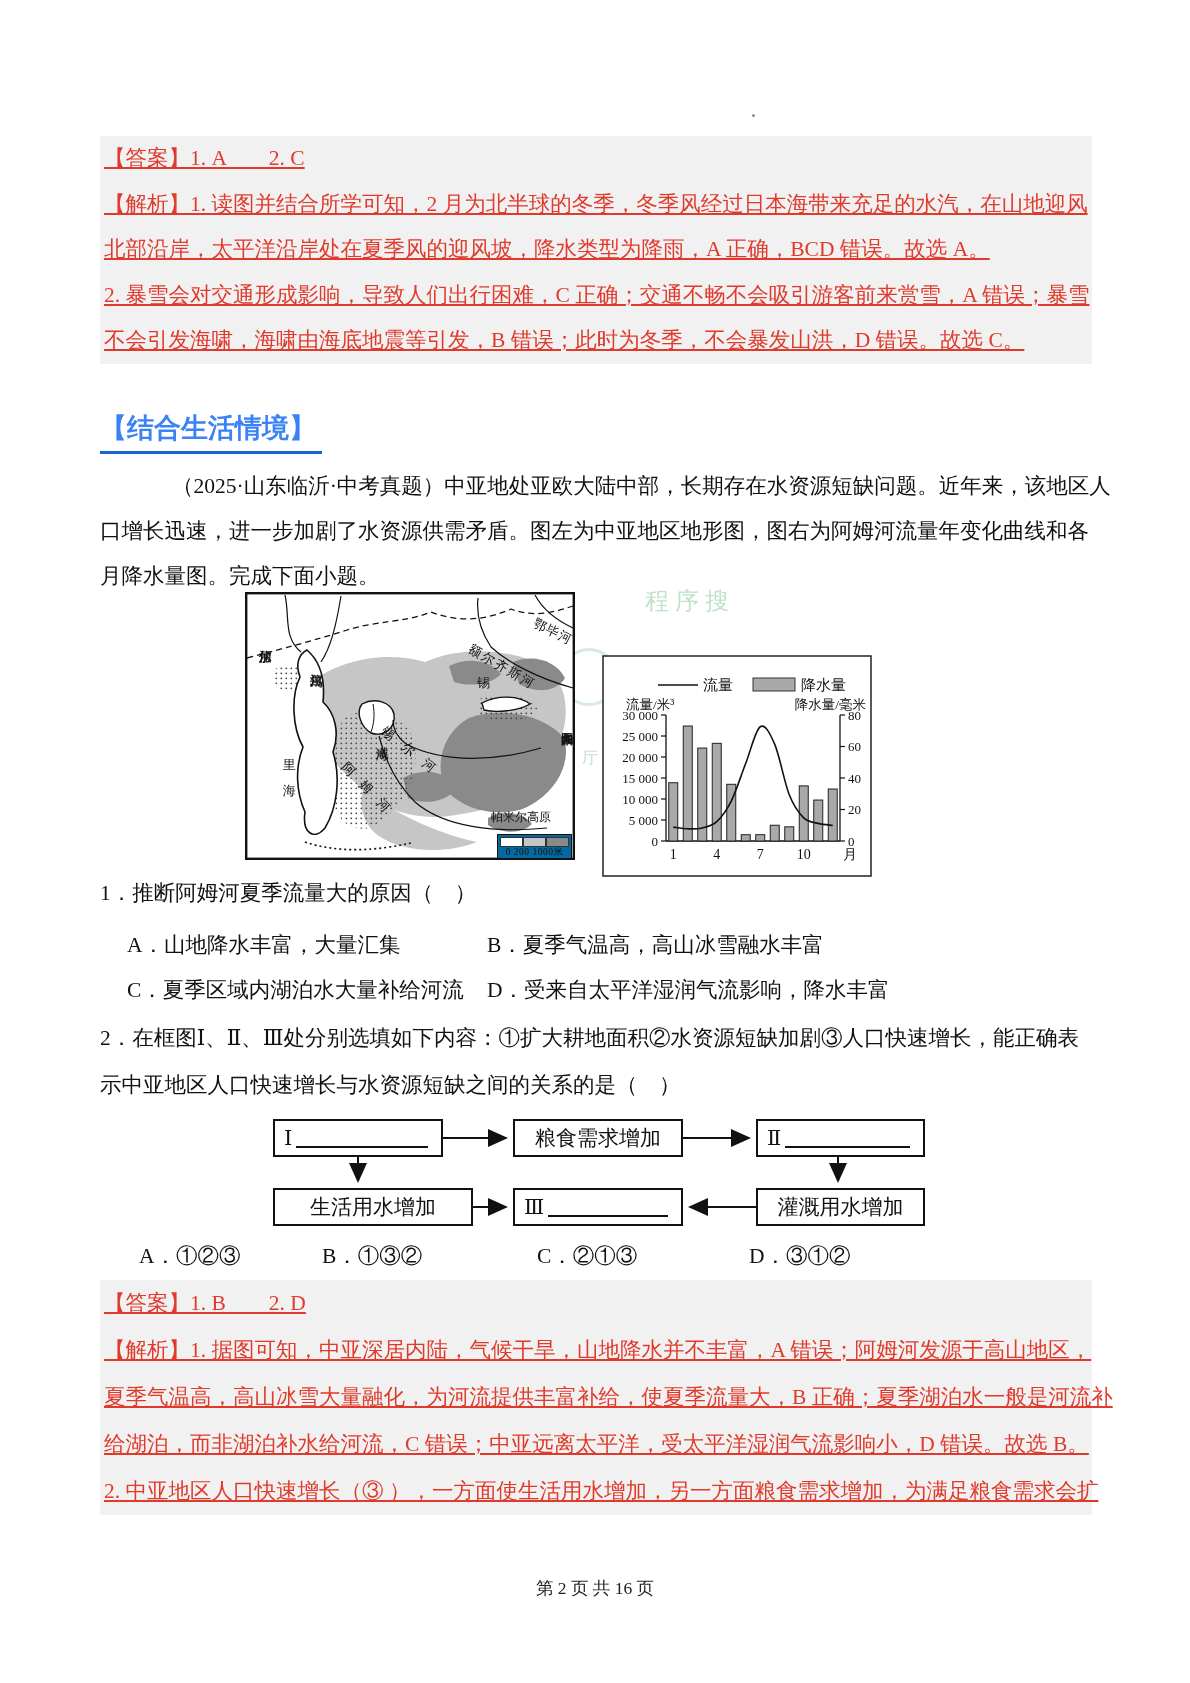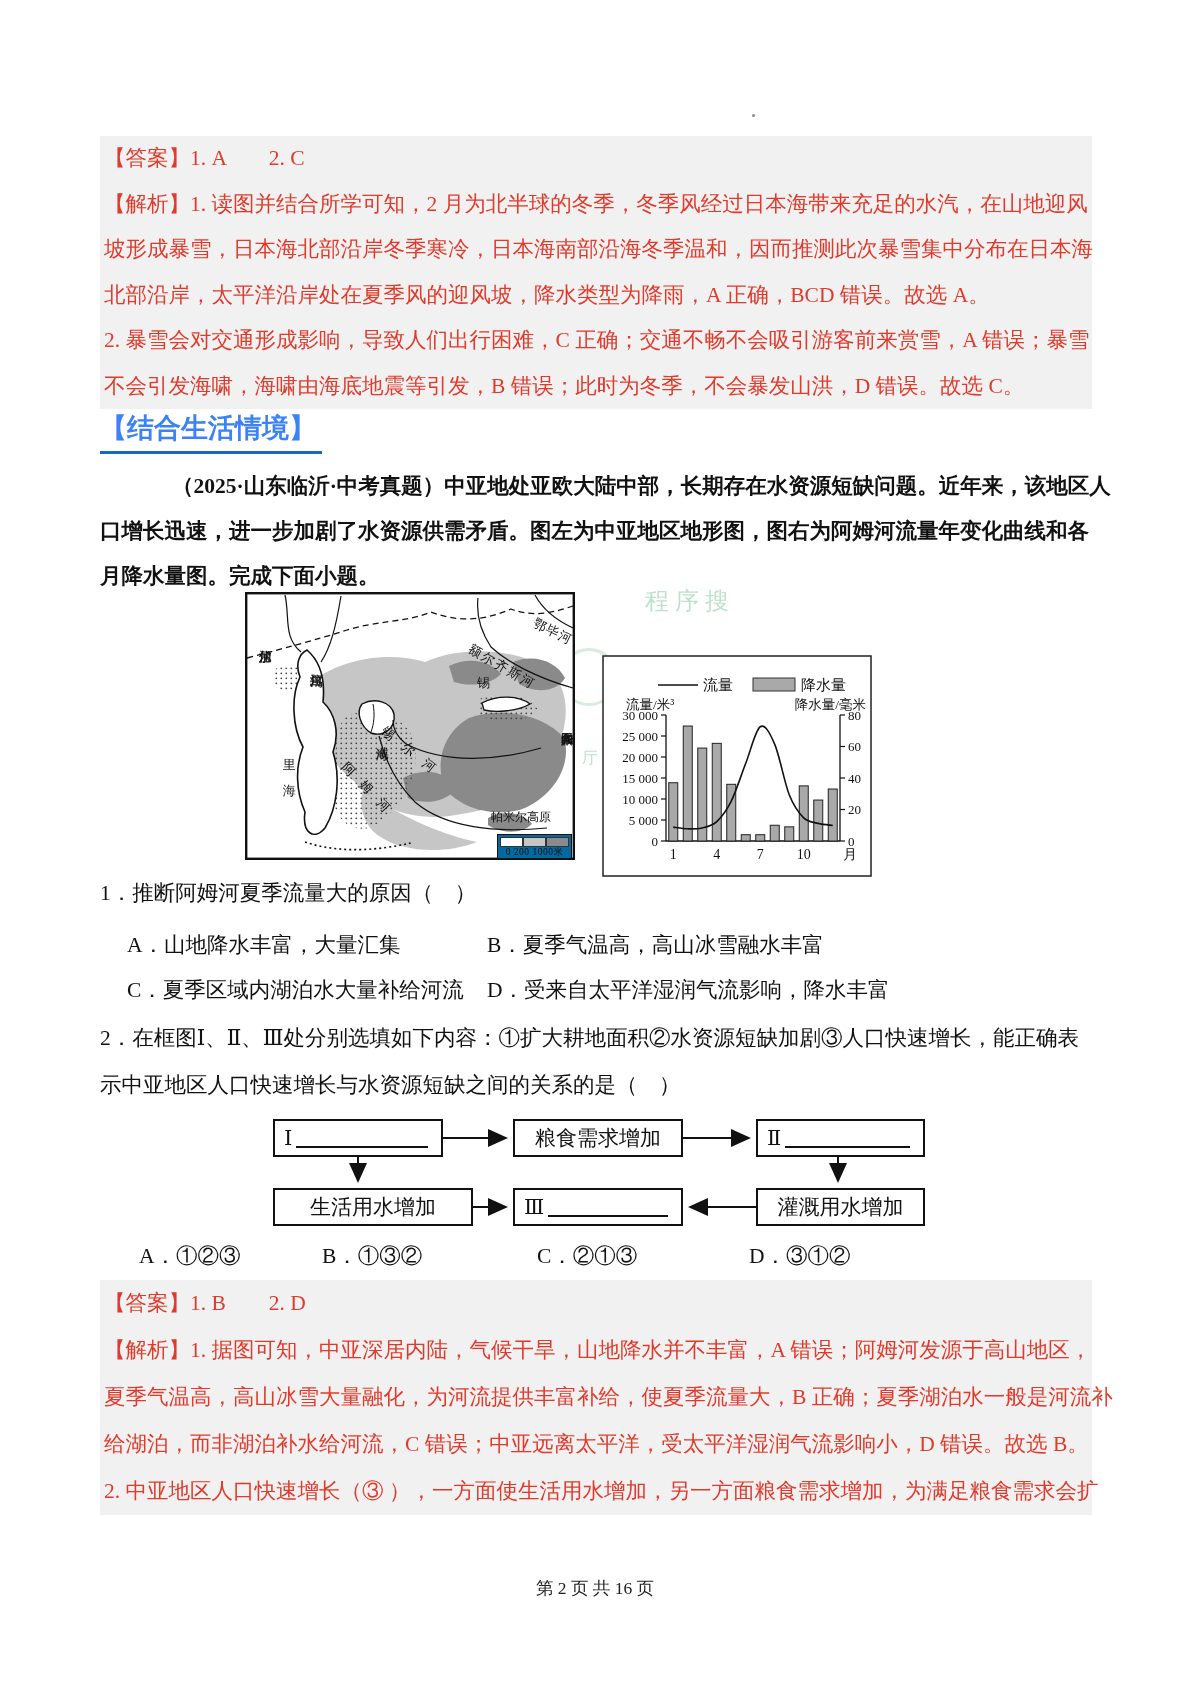--- a/index.html
+++ b/index.html
@@ -5,27 +5,27 @@
   html,body{margin:0;padding:0;}
   body{
     width:1190px;height:1683px;background:#ffffff;position:relative;
     font-family:"Liberation Serif","DejaVu Serif",serif;color:#111;
     overflow:hidden;
   }
   .abs{position:absolute;}
   .txtline{font-size:21.5px;white-space:nowrap;}
   .red{color:#e03a2c;}
   .grayblock{background:#f1f1f1;left:100px;width:992px;padding:0 4px;box-sizing:border-box;}
-  .grayblock .txtline{line-height:45.5px;height:45.5px;}
+  .grayblock .txtline{line-height:45.5px;height:45.5px;text-decoration:underline;}
   .grayblock2 .txtline{line-height:47px;height:47px;}
   .heading{
     left:100px;top:410px;font-size:27px;font-weight:bold;color:#3b82f6;
     border-bottom:3px solid #1466d0;padding:0 6px 5px 0;display:inline-block;
   }
-  .passage .txtline{line-height:45px;height:45px;font-weight:bold;}
+  .passage .txtline{line-height:45px;height:45px;}
   .q{font-size:21.5px;white-space:nowrap;}
   .optrow{left:127px;width:980px;display:flex;}
   .optrow .opt1{width:360px;display:inline-block;}
   
   .mapwrap{left:245px;top:592px;width:330px;height:268px;}
   .maplabel{position:absolute;font-size:13px;color:#111;line-height:1.05;white-space:nowrap;}
   .vert{writing-mode:vertical-rl;text-orientation:upright;}
   .scalebox{position:absolute;left:252px;top:242px;width:75px;background:#0369a1;border:1.5px solid #111;box-sizing:border-box;}
   .swatches{display:flex;height:10px;margin:2px 2px 0 2px;}
   .swatches div{flex:1;border:0.8px solid #333;}
@@ -43,21 +43,20 @@
   .straydot{left:752px;top:114px;width:3px;height:3px;border-radius:50%;background:#8a8a8a;}
 </style>
 </head>
 <body>
 
 <div class="abs straydot"></div>
 
 <div class="abs grayblock" style="top:136px;">
   <div class="txtline red">【答案】1. A　　2. C</div>
   <div class="txtline red">【解析】1. 读图并结合所学可知，2 月为北半球的冬季，冬季风经过日本海带来充足的水汽，在山地迎风</div>
-  <div class="txtline red">坡形成暴雪，日本海北部沿岸冬季寒冷，日本海南部沿海冬季温和，因而推测此次暴雪集中分布在日本海</div>
   <div class="txtline red">北部沿岸，太平洋沿岸处在夏季风的迎风坡，降水类型为降雨，A 正确，BCD 错误。故选 A。</div>
   <div class="txtline red">2. 暴雪会对交通形成影响，导致人们出行困难，C 正确；交通不畅不会吸引游客前来赏雪，A 错误；暴雪</div>
   <div class="txtline red">不会引发海啸，海啸由海底地震等引发，B 错误；此时为冬季，不会暴发山洪，D 错误。故选 C。</div>
 </div>
 
 <div class="abs heading">【结合生活情境】</div>
 
 <div class="abs passage" style="left:100px;top:464px;width:992px;">
   <div class="txtline" style="padding-left:72px;">（2025·山东临沂·中考真题）中亚地处亚欧大陆中部，长期存在水资源短缺问题。近年来，该地区人</div>
   <div class="txtline">口增长迅速，进一步加剧了水资源供需矛盾。图左为中亚地区地形图，图右为阿姆河流量年变化曲线和各</div>

